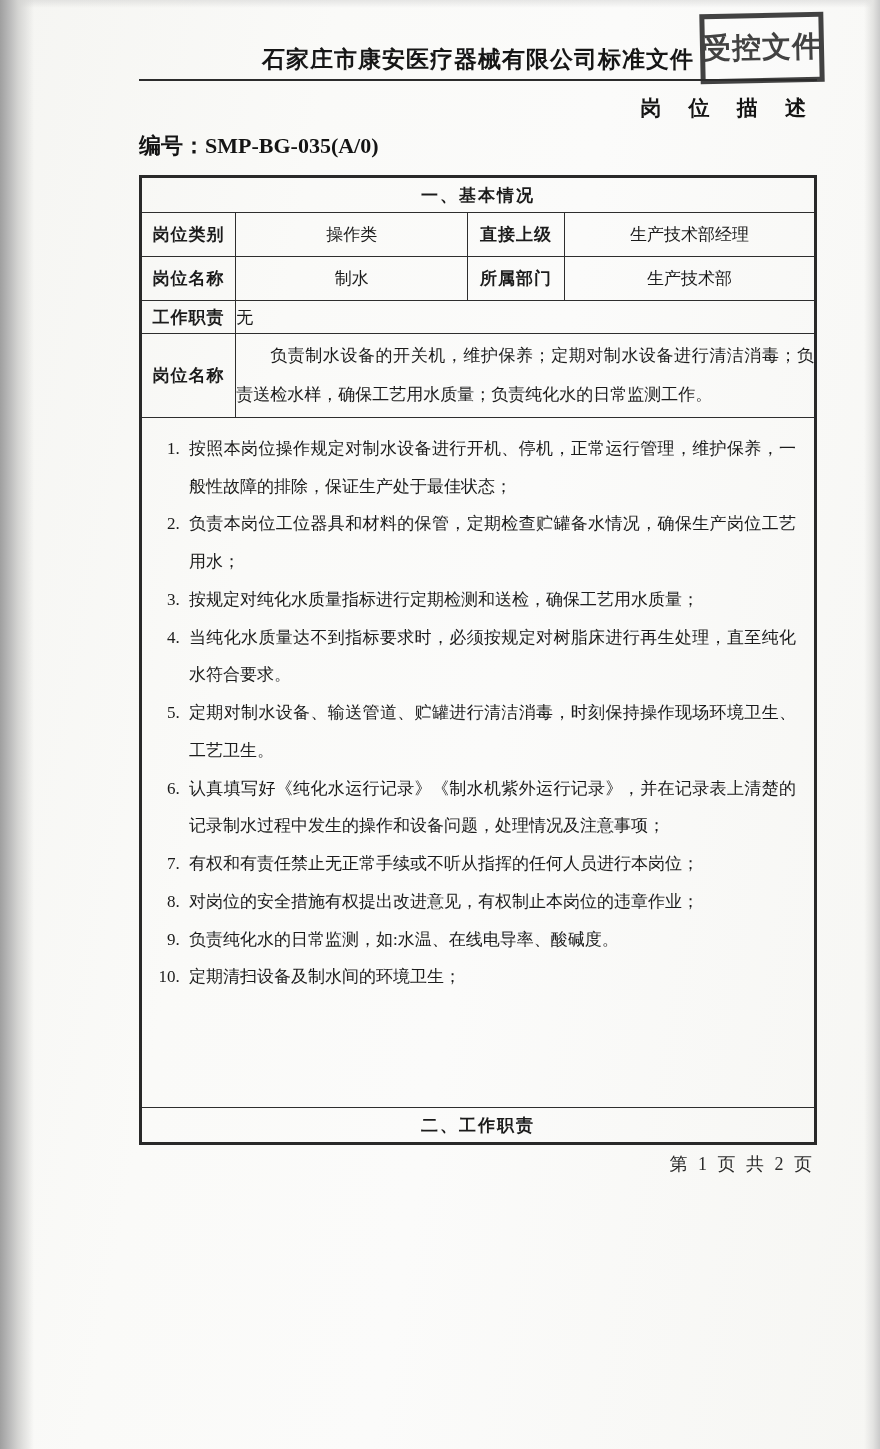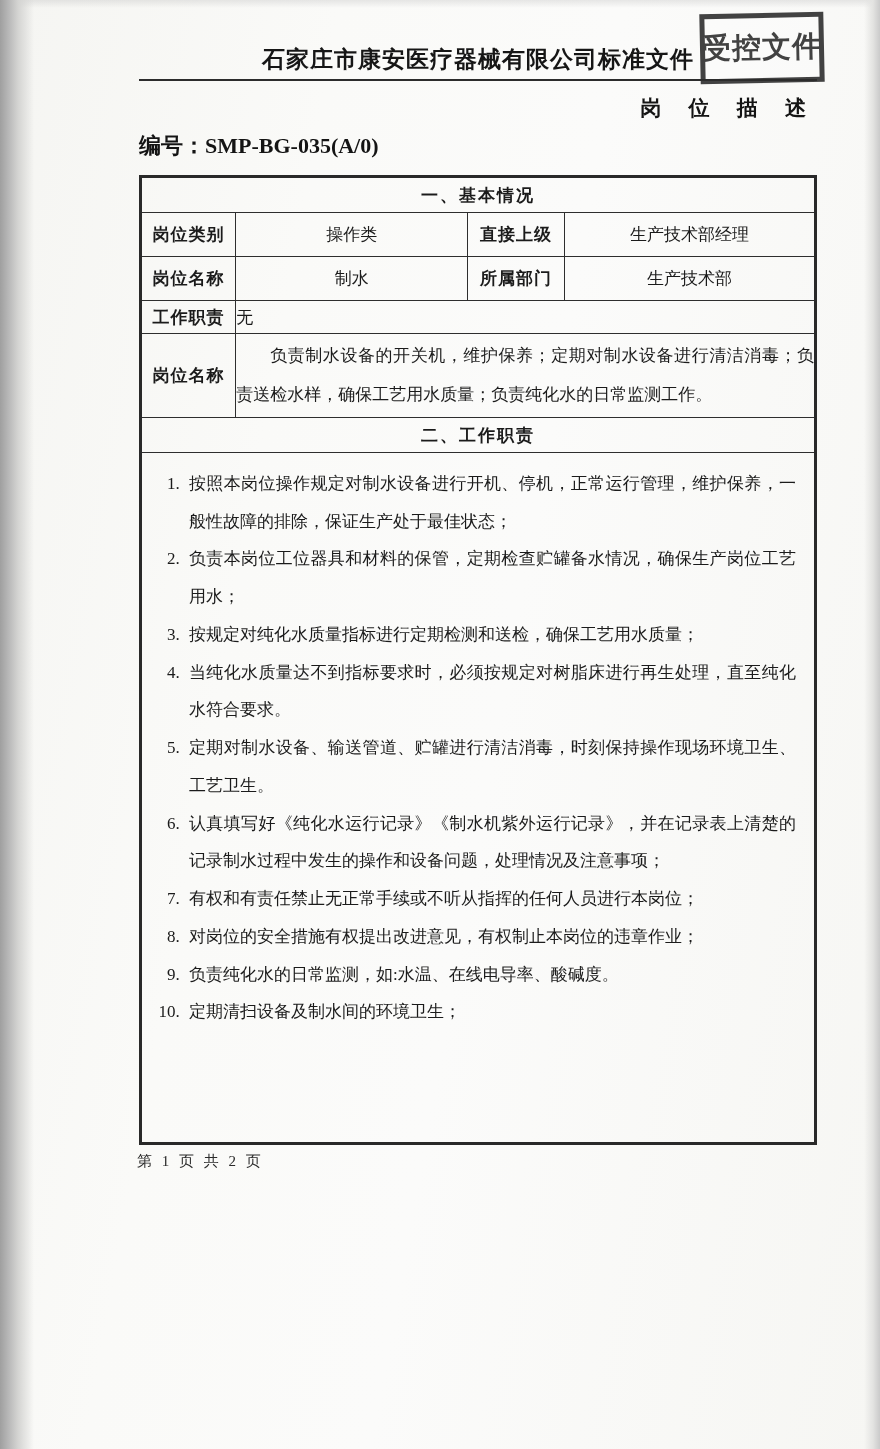--- a/index.html
+++ b/index.html
@@ -166,22 +166,22 @@
     text-align: justify;
     color: #1b1b1b;
   }
 
   
   .page-footer {
     position: absolute;
     left: 137px;
     width: 678px;
     top: 1152px;
-    text-align: left;
-    font-size: 15px;
+    text-align: right;
+    font-size: 18px;
     letter-spacing: 3px;
     color: #2a2a2a;
   }
 </style>
 </head>
 <body>
 
 <div class="scan-page">
 
   <div class="edge-top"></div>
@@ -228,40 +228,40 @@
         </tr>
         <tr class="row-sub">
           <td class="cell-label">工作职责</td>
           <td class="cell-value-left" colspan="3">无</td>
         </tr>
         <tr class="row-summary">
           <td class="cell-label">岗位名称</td>
           <td class="cell-summary" colspan="3">
             <span class="summary-text">负责制水设备的开关机，维护保养；定期对制水设备进行清洁消毒；负责送检水样，确保工艺用水质量；负责纯化水的日常监测工作。</span>
           </td>
-        </tr>
-        <tr>
-          <th class="section-header" colspan="4">二、工作职责</th>
         </tr>
         <tr>
           <td class="cell-duties" colspan="4">
             <ol class="duties-list">
               <li>按照本岗位操作规定对制水设备进行开机、停机，正常运行管理，维护保养，一般性故障的排除，保证生产处于最佳状态；</li>
               <li>负责本岗位工位器具和材料的保管，定期检查贮罐备水情况，确保生产岗位工艺用水；</li>
               <li>按规定对纯化水质量指标进行定期检测和送检，确保工艺用水质量；</li>
               <li>当纯化水质量达不到指标要求时，必须按规定对树脂床进行再生处理，直至纯化水符合要求。</li>
               <li>定期对制水设备、输送管道、贮罐进行清洁消毒，时刻保持操作现场环境卫生、工艺卫生。</li>
               <li>认真填写好《纯化水运行记录》《制水机紫外运行记录》，并在记录表上清楚的记录制水过程中发生的操作和设备问题，处理情况及注意事项；</li>
               <li>有权和有责任禁止无正常手续或不听从指挥的任何人员进行本岗位；</li>
               <li>对岗位的安全措施有权提出改进意见，有权制止本岗位的违章作业；</li>
               <li>负责纯化水的日常监测，如:水温、在线电导率、酸碱度。</li>
               <li>定期清扫设备及制水间的环境卫生；</li>
             </ol>
           </td>
         </tr>
+        <tr>
+          <th class="section-header" colspan="4">二、工作职责</th>
+        </tr>
       </tbody>
     </table>
   </div>
 
   <div class="page-footer">
     <span>第 1 页 共 2 页</span>
   </div>
 
 </div>
 

